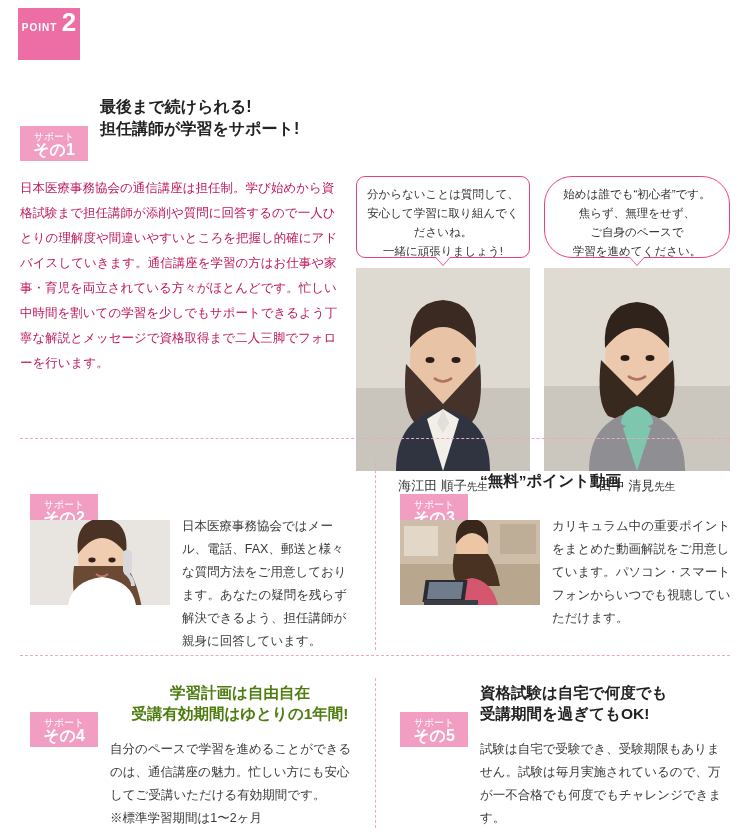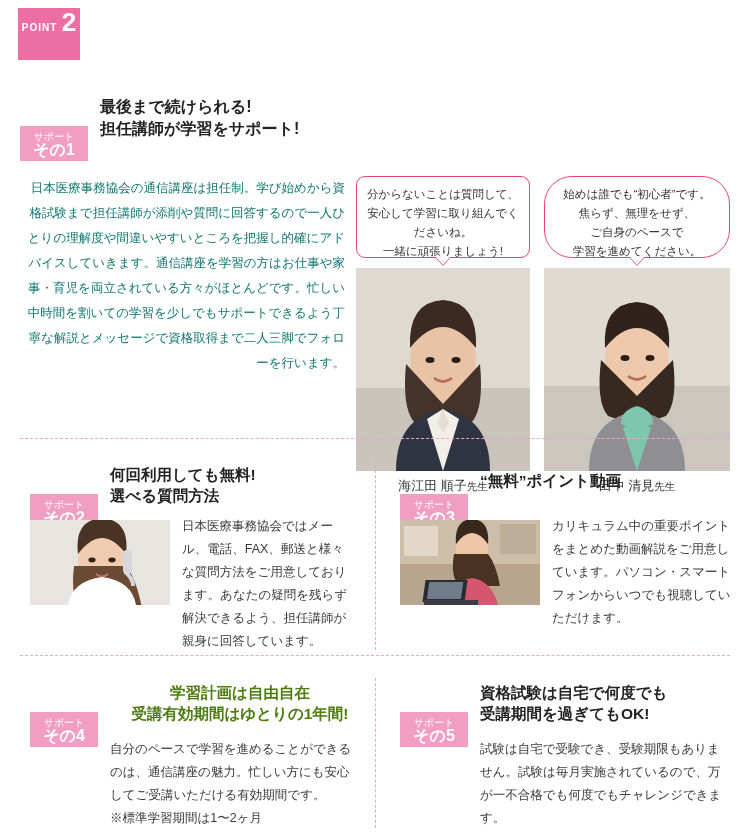--- a/index.html
+++ b/index.html
@@ -88,22 +88,21 @@
     font-weight: bold;
     color: #222222;
     line-height: 22px;
   }
   .s1-body {
     position: absolute;
     left: 20px; top: 98px;
     width: 325px;
     font-size: 12.5px;
     line-height: 25px;
-    color: #0f766e;
-    text-align: right;
+    color: #be185d;
   }
 
   
   .bubble {
     position: absolute;
     border: 1px solid #e8427f;
     background: #ffffff;
     text-align: center;
     font-size: 11.5px;
     line-height: 19px;
@@ -298,22 +297,20 @@
 
 <div class="hdiv" id="div-1"></div>
 <div class="vdiv"></div>
 
 <div class="sec2">
 
   <div class="support-tag s2-tag">
     <span class="t1">サポート</span>
     <span class="t2">その2</span>
   </div>
-  <div class="s2-head" style="white-space:pre-line;">何回利用しても無料!
-選べる質問方法</div>
 
   <div class="photo" id="photo-3">
     <svg width="140" height="85" viewBox="0 0 140 85">
       <rect width="140" height="85" fill="#eceae6"></rect>
       <rect x="0" y="0" width="140" height="85" fill="#e8e5e0"></rect>
       <ellipse cx="72" cy="40" rx="24" ry="30" fill="#f0cdb0"></ellipse>
       <path d="M48 34 q24 -32 48 0 q4 -34 -24 -36 q-28 2 -24 36z" fill="#4a3324"></path>
       <path d="M44 46 q-4 34 8 42 l60 0 q-6 -30 -16 -42z" fill="#6b4a33"></path>
       <ellipse cx="62" cy="40" rx="3.6" ry="2.4" fill="#32231a"></ellipse>
       <ellipse cx="82" cy="40" rx="3.6" ry="2.4" fill="#32231a"></ellipse>

